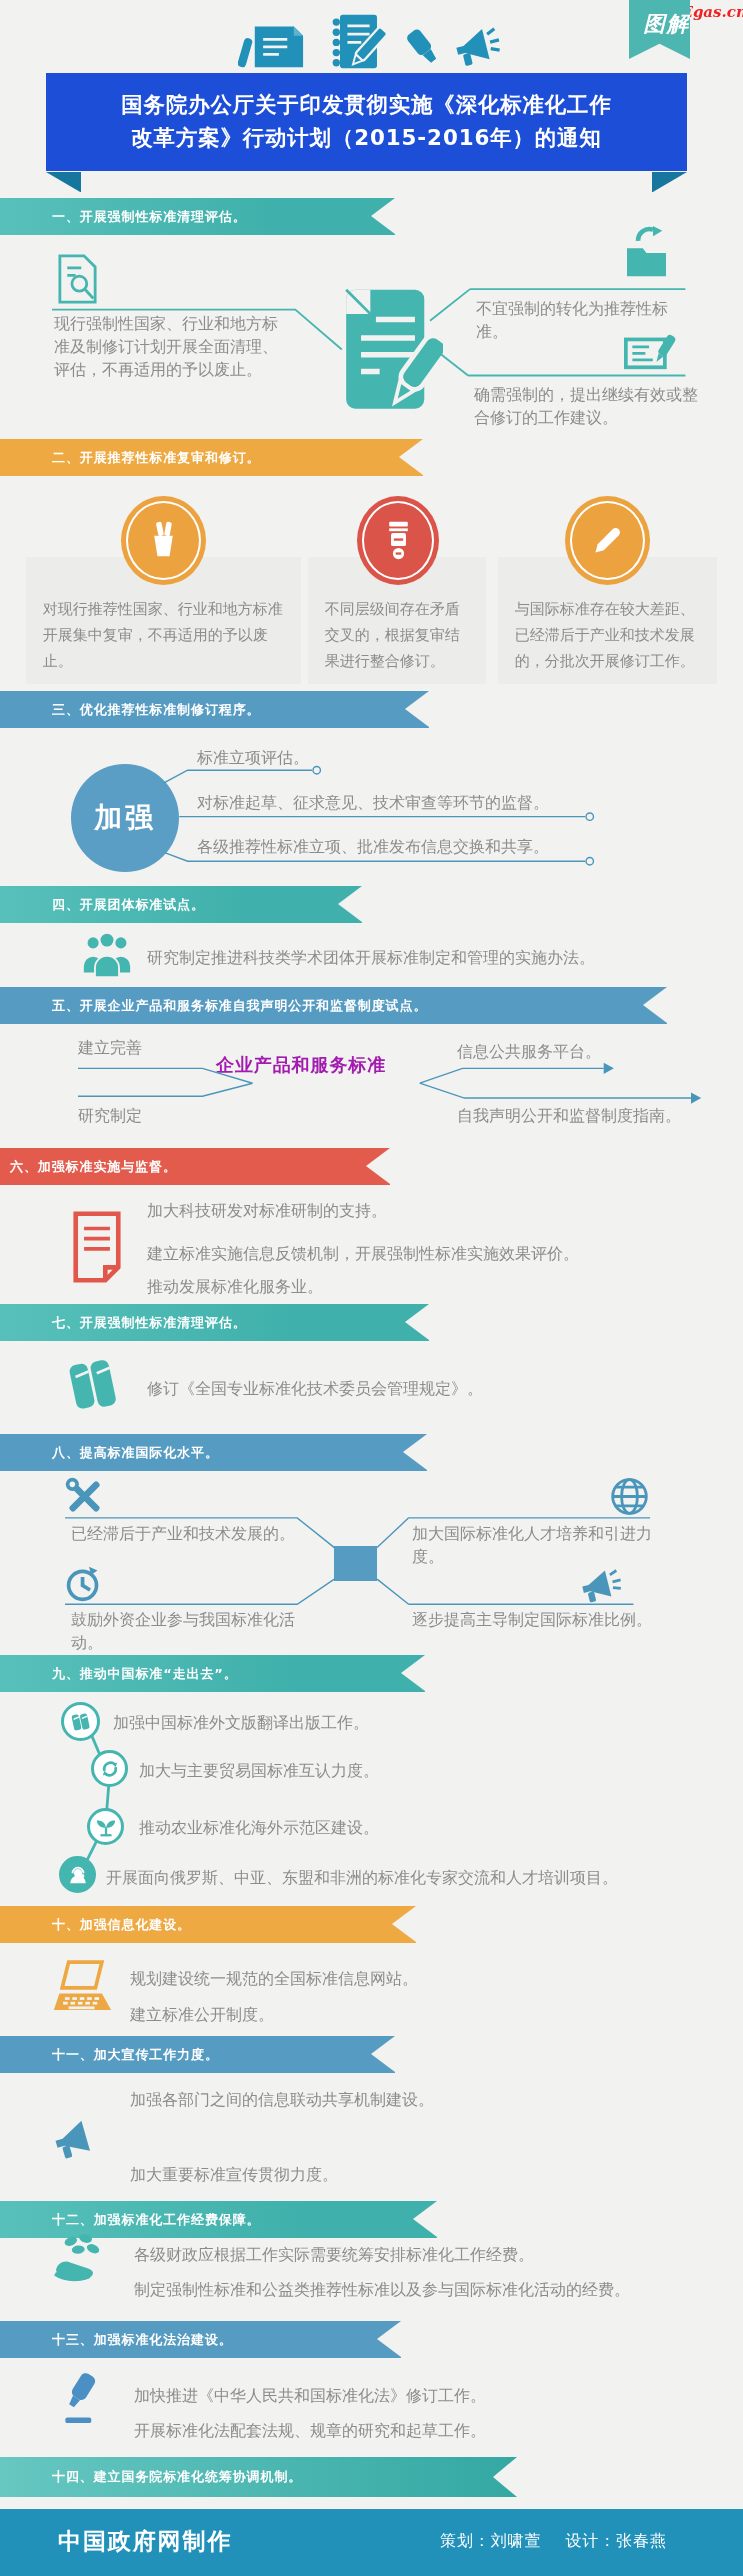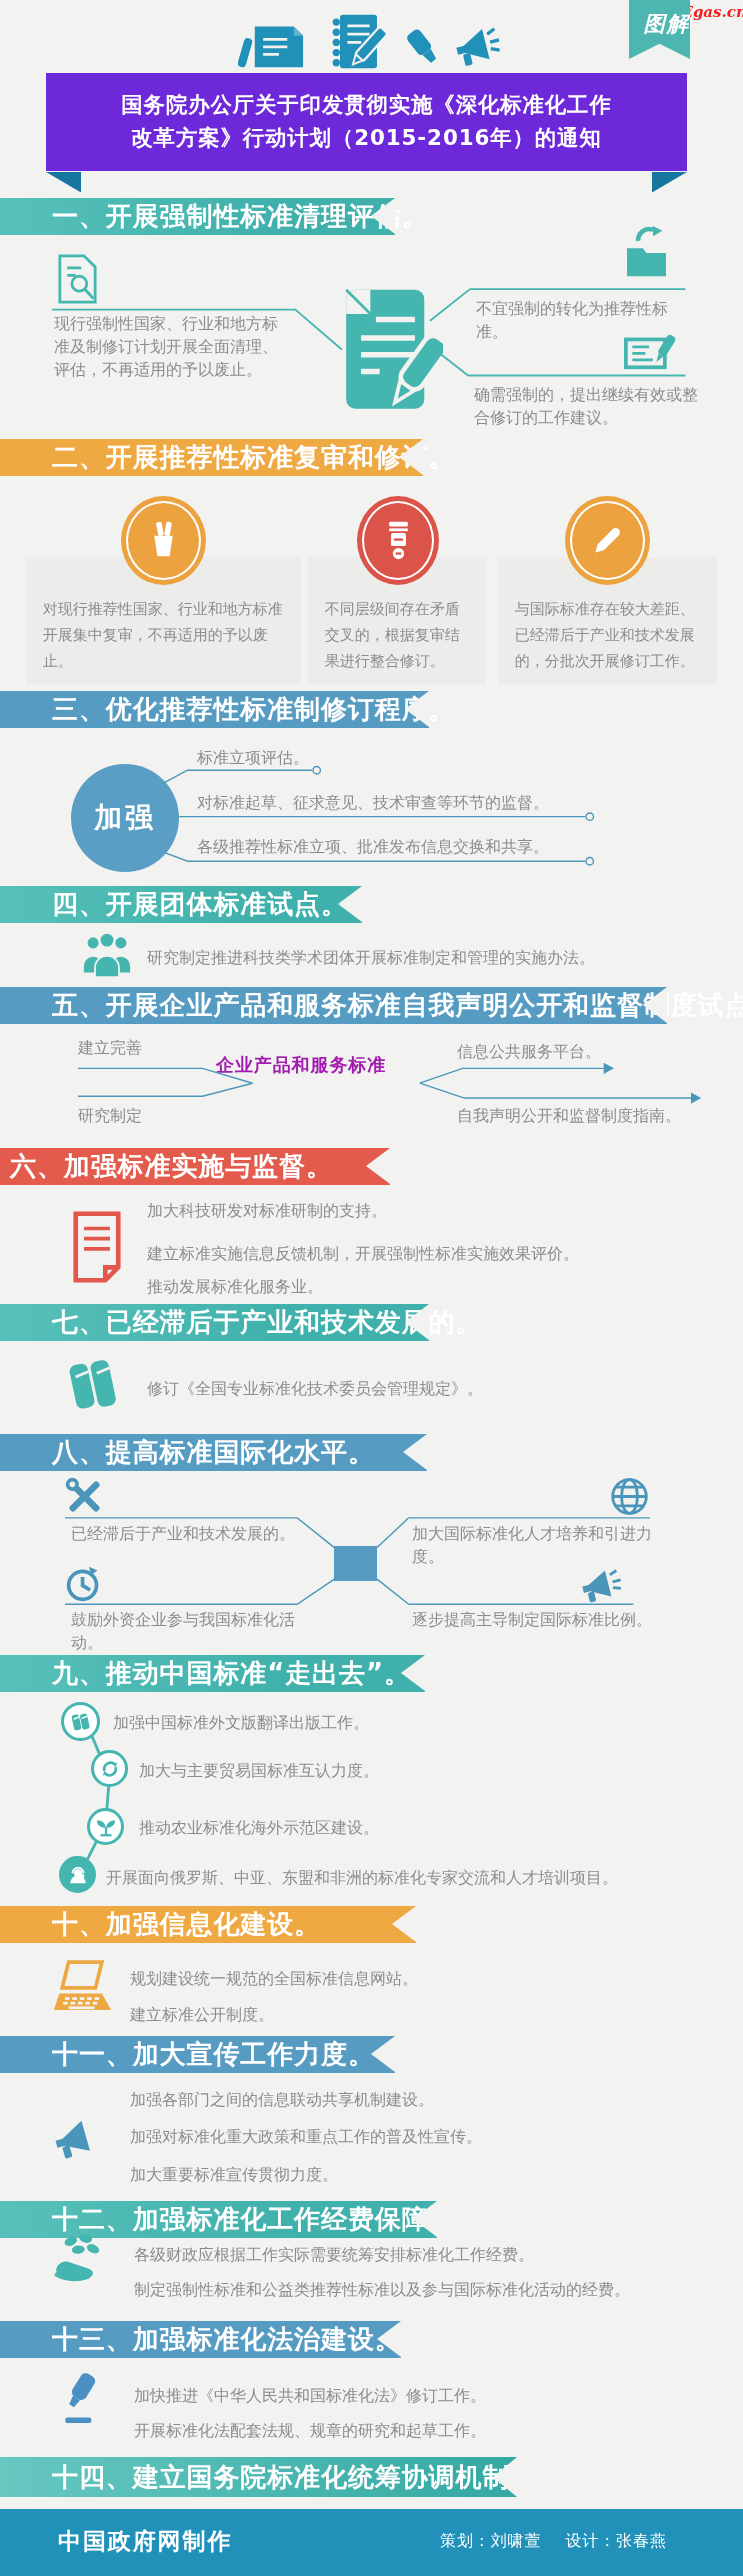--- a/index.html
+++ b/index.html
@@ -1,32 +1,32 @@
 <!DOCTYPE html>
 <html style="font-size:15px"><head>
 <meta charset="utf-8">
 <style>
   html,body{margin:0;padding:0;background:#e8e8e6;}
   .page{position:relative;width:743px;height:2576px;background:#f2f2f0;overflow:hidden;
         font-family:"DejaVu Sans","Liberation Sans",sans-serif;margin:0 auto;}
   .abs{position:absolute;}
   .txt{position:absolute;color:#8c8c8c;font-size:16px;line-height:23px;}
   
-  .banner{position:absolute;left:0;height:37px;line-height:37px;color:#fff;font-size:26px;
+  .banner{position:absolute;left:0;height:37px;line-height:37px;color:#fff;font-size:13px;
           font-weight:bold;padding-left:52px;box-sizing:border-box;letter-spacing:0.9px;white-space:nowrap;}
   .banner .notch{position:absolute;right:0;top:0;width:0;height:0;
           border-top:18.6px solid transparent;border-bottom:18.6px solid transparent;
           border-right:24px solid #f2f2f0;}
   .c-teal{background:linear-gradient(90deg,#58c0ba 0%,#3fb0ab 70%);}
   .c-orange{background:#efa943;}
   .c-steel{background:#569bc2;}
   .c-red{background:#e25b4d;padding-left:10px;}
   .c-tealgrad{background:linear-gradient(90deg,#67c7c1 0%,#34a8a3 100%);}
   
-  .title-banner{position:absolute;left:46px;top:73px;width:641px;height:98px;background:#6d28d9;
+  .title-banner{position:absolute;left:46px;top:73px;width:641px;height:98px;background:#1d4ed8;
           color:#fff;text-align:center;font-weight:bold;font-size:21.4px;line-height:33px;
           padding-top:15px;box-sizing:border-box;letter-spacing:0.9px;}
   .fold{position:absolute;top:172px;width:35px;height:20.4px;background:#17769e;}
   .fold.left{left:46px;clip-path:polygon(0 0,100% 0,100% 100%);}
   .fold.right{left:652px;clip-path:polygon(0 0,100% 0,0 100%);}
   
   .ribbon{position:absolute;left:629px;top:0;width:61px;height:59px;background:#4db6b0;color:#fff;
           font-size:21.4px;font-weight:bold;font-style:italic;text-align:right;padding-top:9.3px;
           box-sizing:border-box;clip-path:polygon(0 0,100% 0,100% 100%,50% 74%,0 100%);letter-spacing:1.9px;}
   .watermark{position:absolute;left:639px;top:2.8px;color:#f02020;font-family:"DejaVu Serif",serif;
@@ -268,21 +268,21 @@
       <path d="M4 4 h46 v58 l-14 14 H4 z"></path>
       <path d="M36 76 v-14 h14"></path>
     </g>
     <path d="M13 20 h28 M13 31 h28 M13 42 h28" stroke="#e2574b" stroke-width="4"></path>
   </svg>
   <div class="txt" style="left:147px;top:1199px;width:557px">加大科技研发对标准研制的支持。</div>
   <div class="txt" style="left:147px;top:1242px;width:557px">建立标准实施信息反馈机制，开展强制性标准实施效果评价。</div>
   <div class="txt" style="left:147px;top:1275px;width:557px">推动发展标准化服务业。</div>
 
   <div class="banner c-teal" style="top:1304px;width:429px">
-    <span>七、已经滞后于产业和技术发展的。</span>
+    <span>七、开展强制性标准清理评估。</span>
     <i class="notch"></i>
   </div>
   <svg class="abs" style="left:69px;top:1353px" width="50" height="59" viewBox="0 0 54 64">
     <g fill="#45b5b0">
       <rect x="4" y="12" width="20" height="48" rx="7" transform="rotate(-12 14 36)"></rect>
       <rect x="27" y="8" width="20" height="50" rx="7" transform="rotate(-12 37 33)"></rect>
     </g>
     <path d="M7 26 l14 -6 M30 22 l14 -6" stroke="#f2f2f0" stroke-width="3"></path>
   </svg>
   <div class="txt" style="left:147px;top:1377px;width:446px">修订《全国专业标准化技术委员会管理规定》。</div>
@@ -398,21 +398,20 @@
     <span>十一、加大宣传工作力度。</span>
     <i class="notch"></i>
   </div>
   <div class="txt" style="left:130px;top:2088px;width:427px">加强各部门之间的信息联动共享机制建设。</div>
   <svg class="abs" style="left:50px;top:2116px" width="56" height="46" viewBox="0 0 60 50">
     <g fill="#4a96bb" transform="rotate(-16 30 25)">
       <path d="M6 20 h8 l25 -13 v34 l-25 -13 h-8 z"></path>
       <rect x="11" y="29" width="8" height="13" rx="2"></rect>
     </g>
   </svg>
-  <div class="txt" style="left:130px;top:2125px;width:446px">加强对标准化重大政策和重点工作的普及性宣传。</div>
   <div class="txt" style="left:130px;top:2163px;width:427px">加大重要标准宣传贯彻力度。</div>
 
   <div class="banner c-teal" style="top:2201px;width:437px">
     <span>十二、加强标准化工作经费保障。</span>
     <i class="notch"></i>
   </div>
   <svg class="abs" style="left:52px;top:2233px" width="58" height="50" viewBox="0 0 62 54">
     <g fill="#45b5b0">
       <ellipse cx="20" cy="9" rx="7" ry="4.5" transform="rotate(-22 20 9)"></ellipse>
       <ellipse cx="36" cy="6" rx="7" ry="4.5" transform="rotate(14 36 6)"></ellipse>

